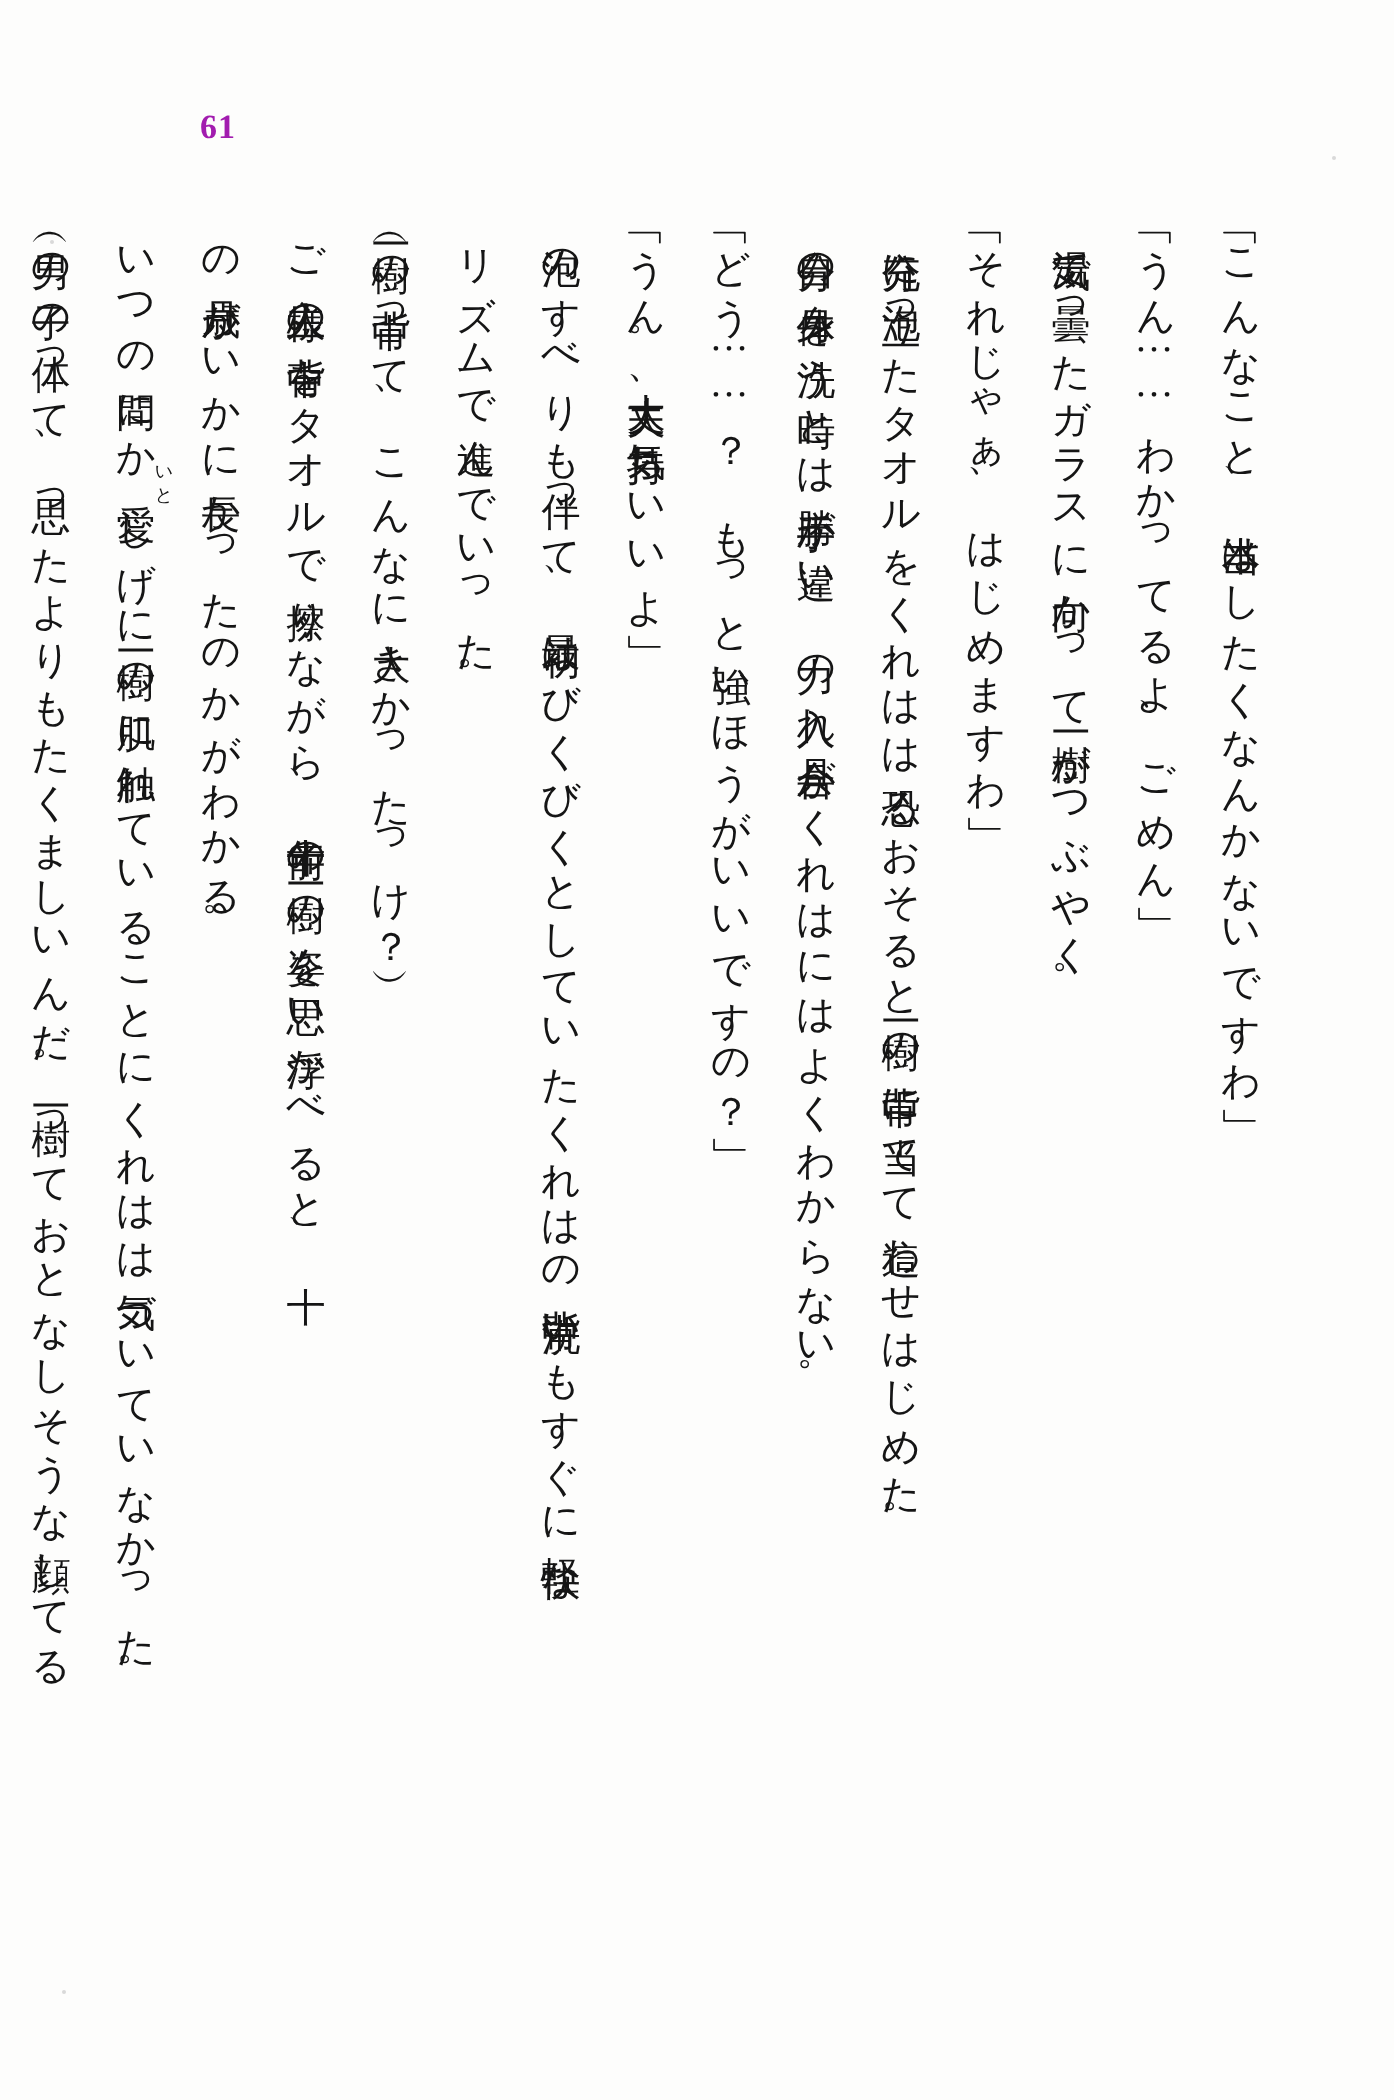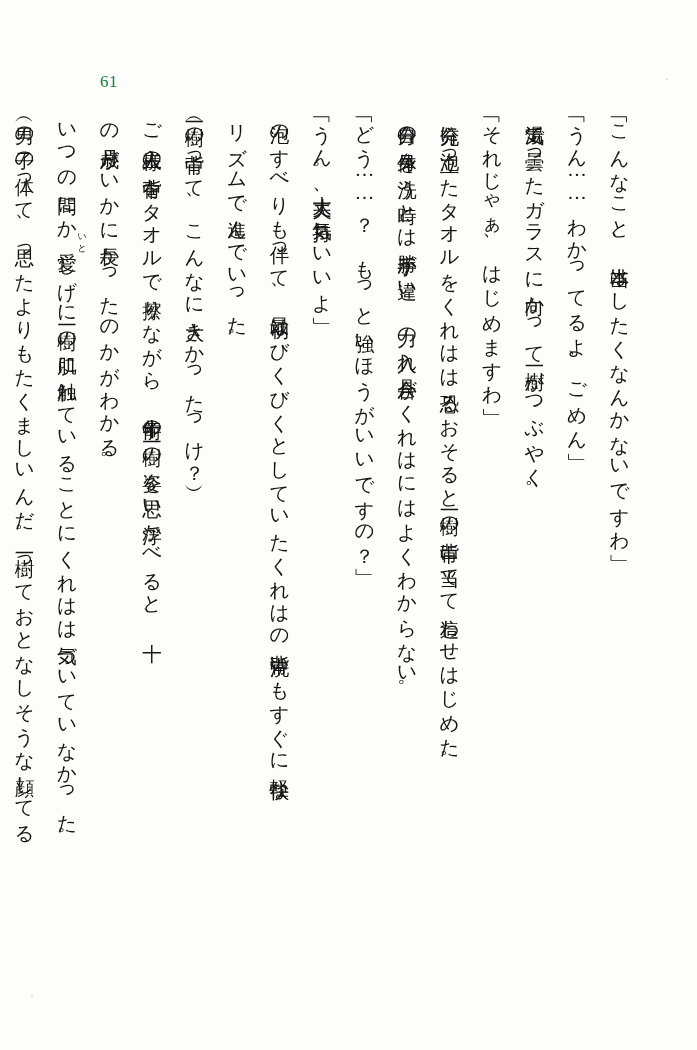--- a/index.html
+++ b/index.html
@@ -17,26 +17,27 @@
   }
   .page {
     position: absolute;
     top: 0; left: 0;
     width: 697px;
     height: 1050px;
     background: #fdfdfc;
   }
   .page-number {
     position: absolute;
-    top: 72px;
+    top: 54px;
     left: 100px;
     font-size: 17px;
     letter-spacing: 0.5px;
-    color: #15803d;
+    color: #a21caf;
     font-family: "Liberation Serif", "DejaVu Serif", serif;
+    font-weight: bold;
   }
   .text-body {
     position: absolute;
     top: 110px;
     left: 60px;
     width: 580px;
     height: 880px;
     writing-mode: vertical-rl;
     -webkit-writing-mode: vertical-rl;
     text-orientation: upright;

